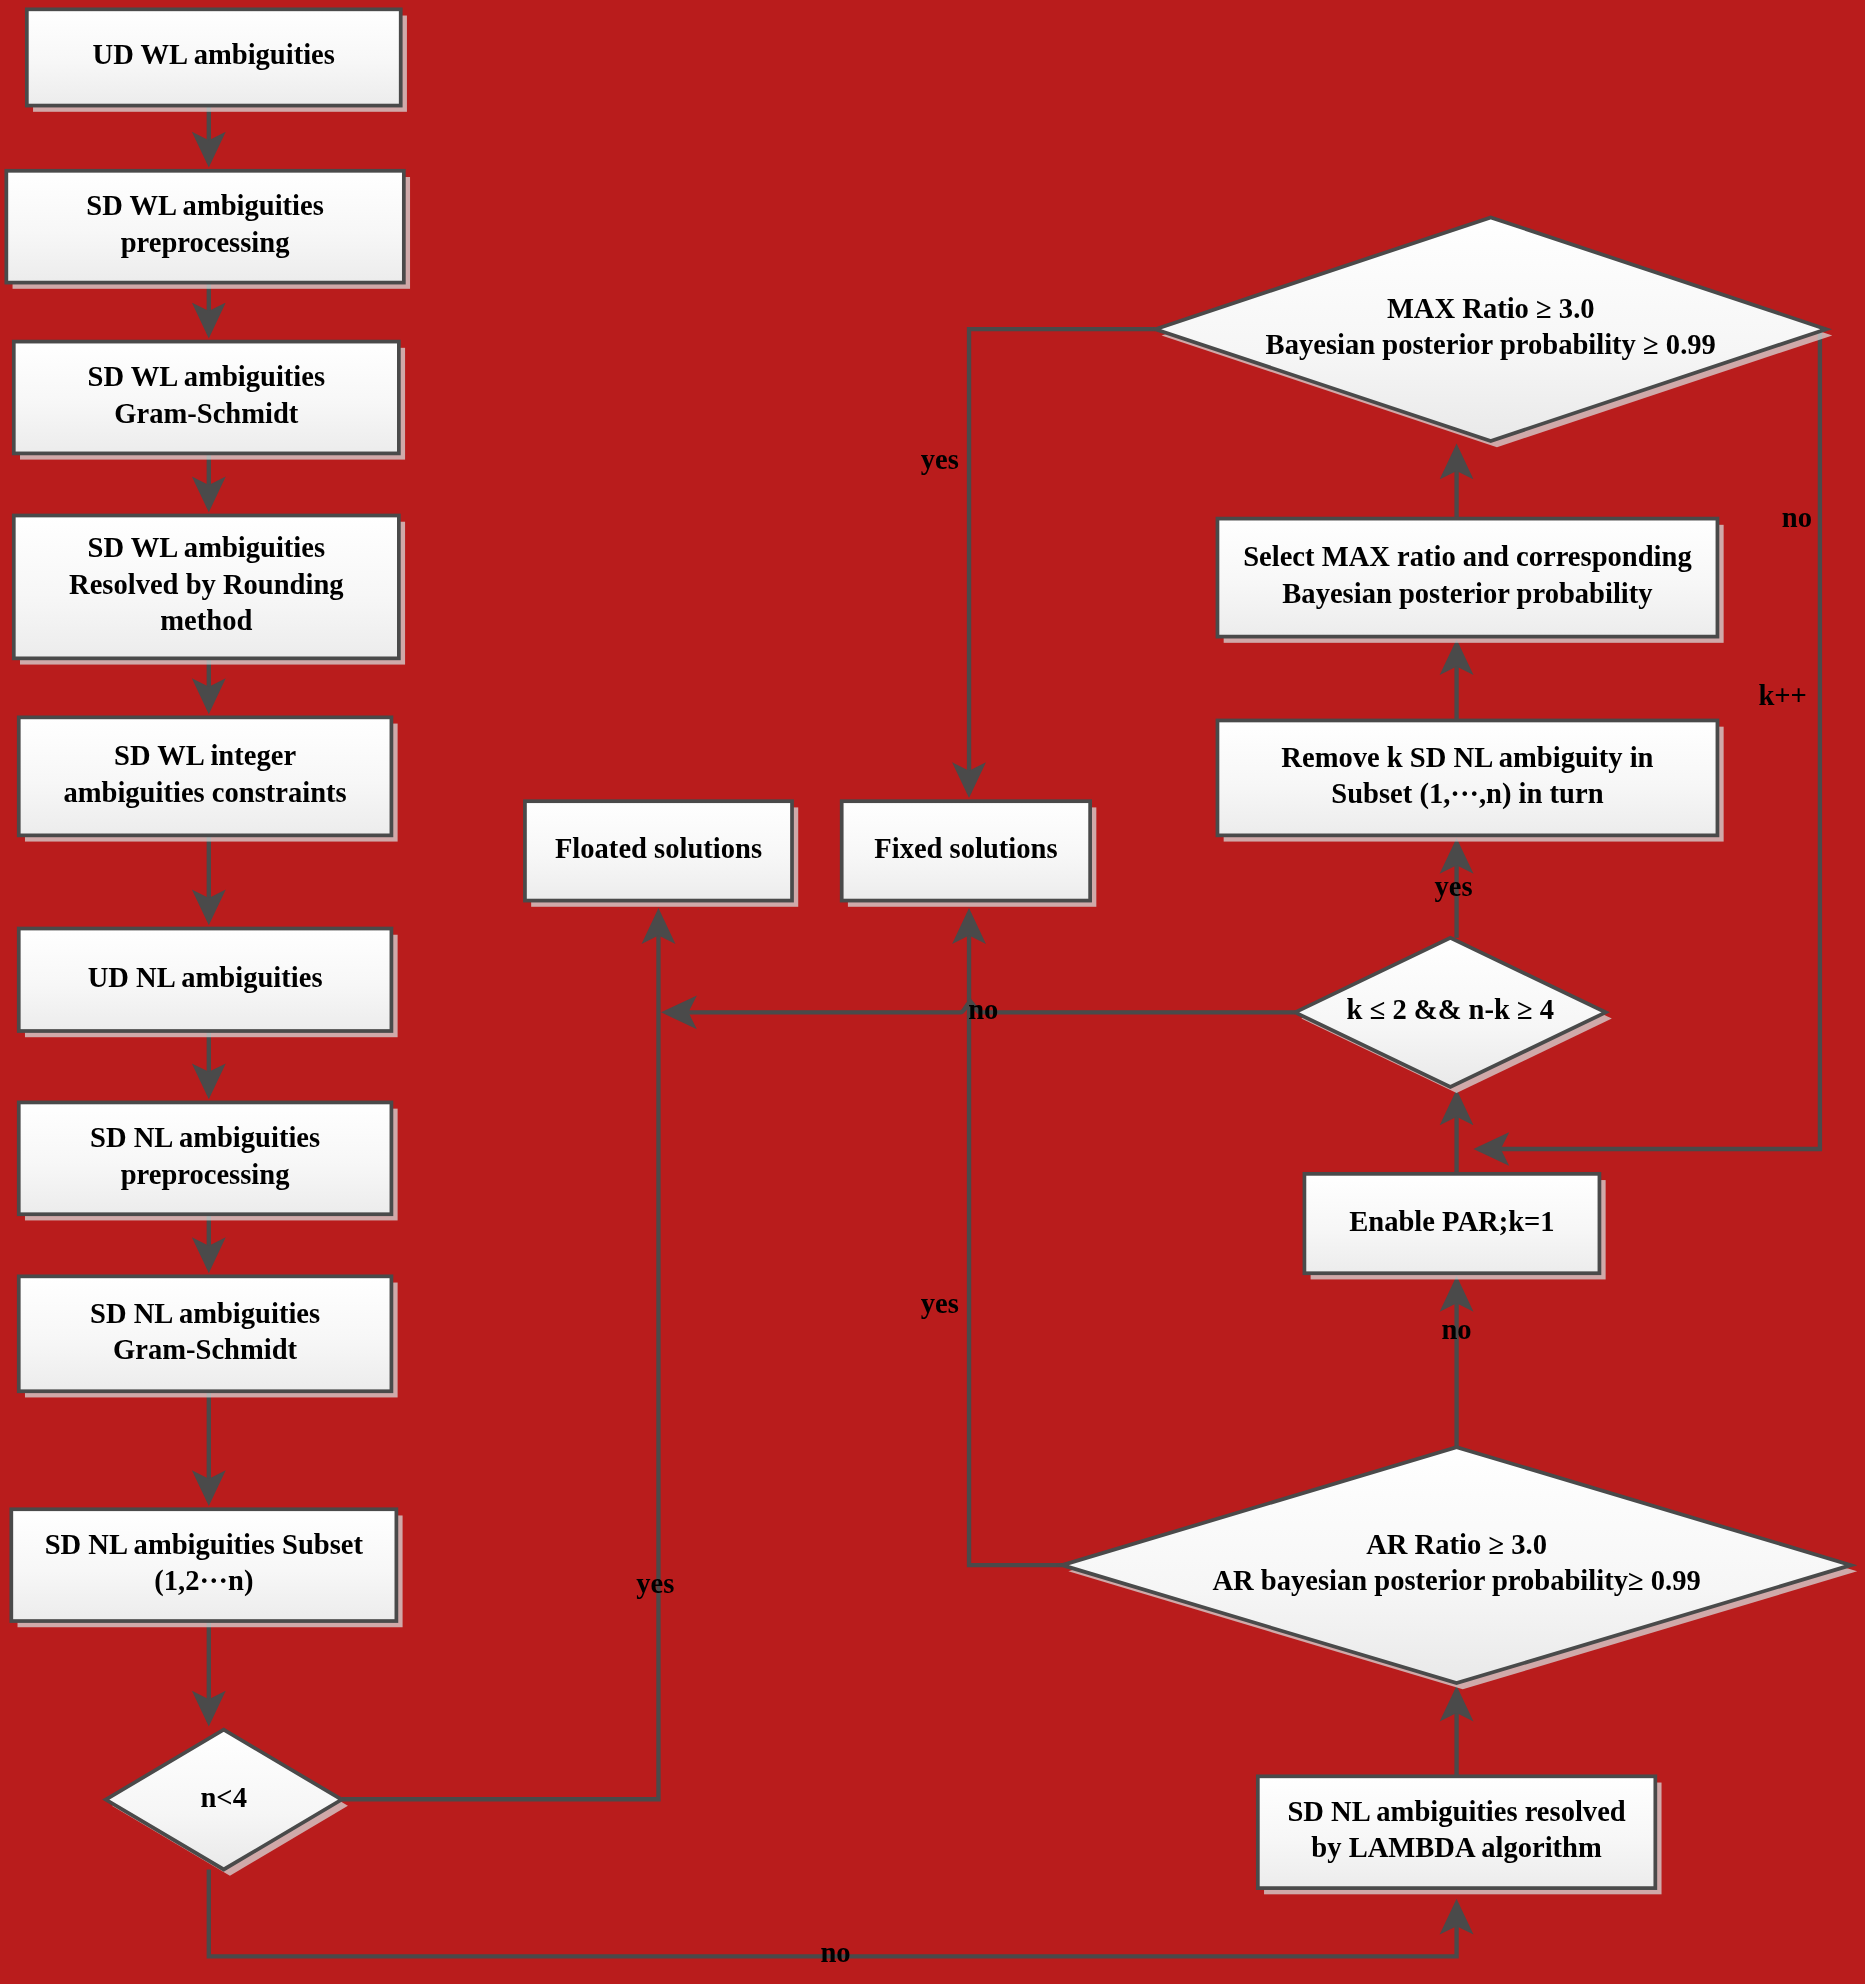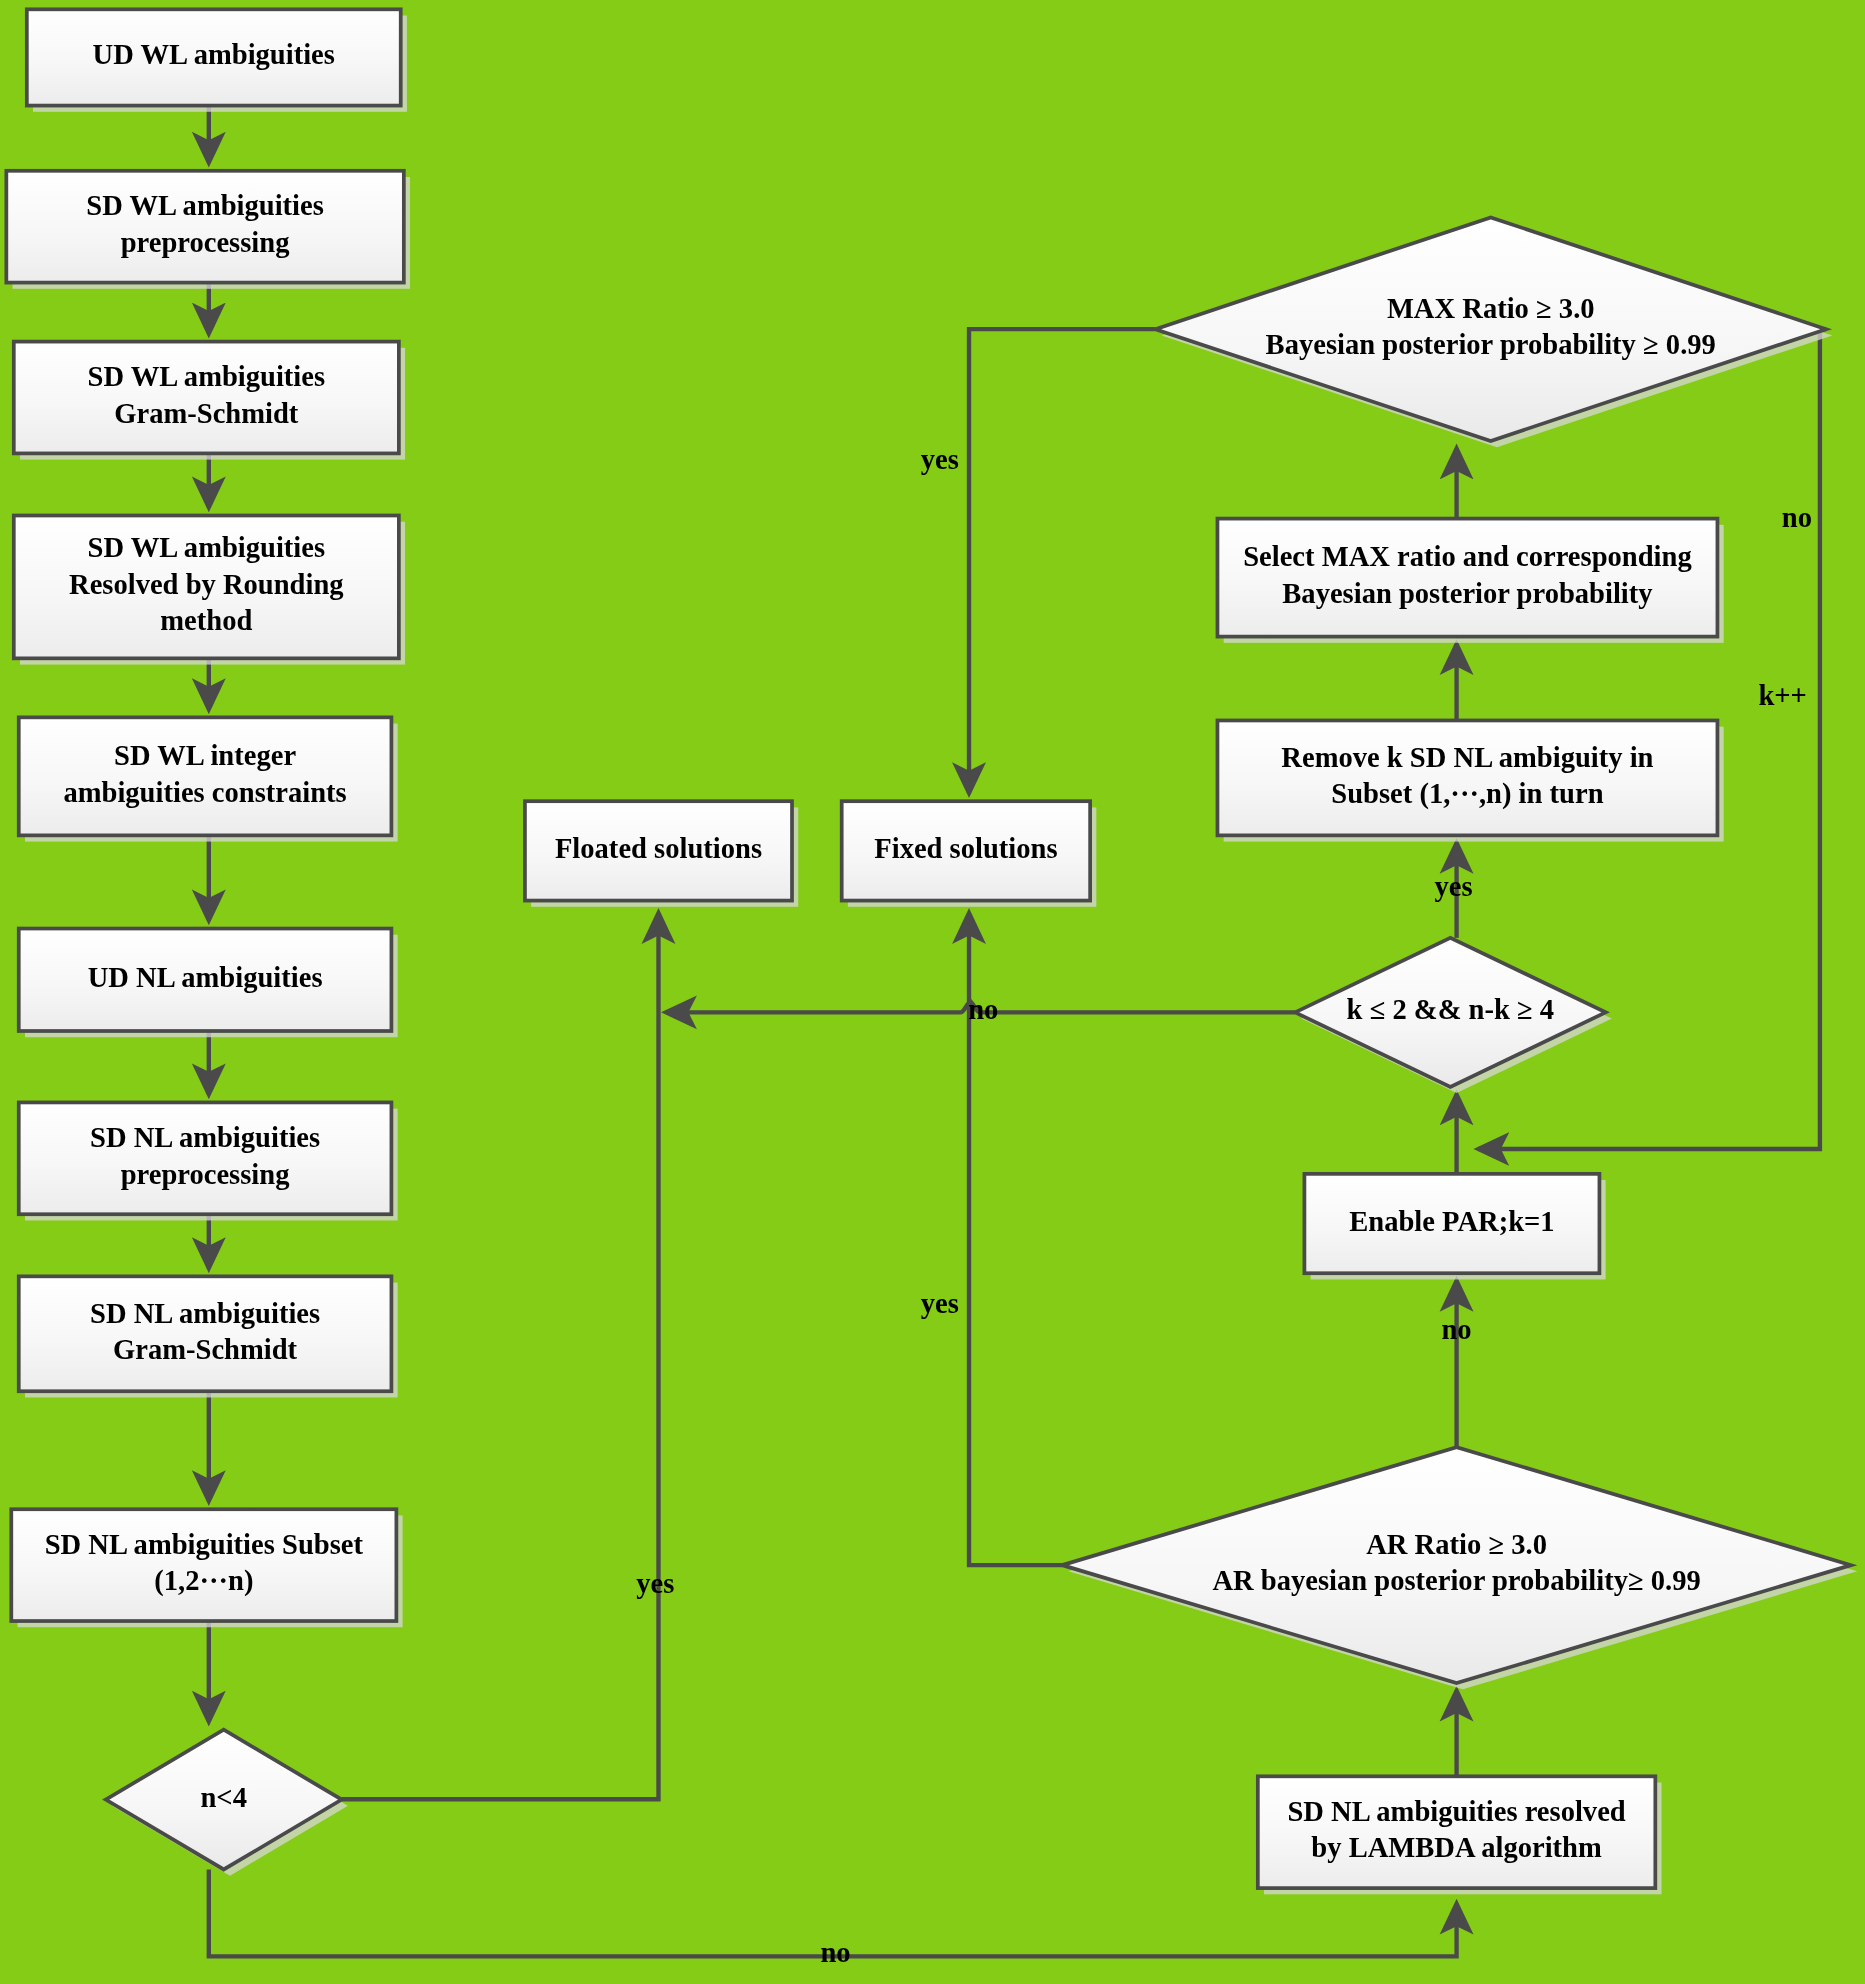--- a/index.html
+++ b/index.html
@@ -1,17 +1,17 @@
 <!DOCTYPE html>
 <html style="font-size:10px"><head>
 <meta charset="utf-8">
 <style>
   html,body{margin:0;padding:0;background:#ffffff;}
   body{font-family:"Liberation Serif",serif;}
-  #wrap{position:relative;width:1866px;height:1985px;background:#84cc16;overflow:hidden;}
+  #wrap{position:relative;width:1866px;height:1985px;background:#b91c1c;overflow:hidden;}
   svg{display:block;}
   .nodeText{font-family:"Liberation Serif",serif;font-weight:bold;fill:#000;text-anchor:middle;dominant-baseline:middle;}
   .edgeLabel{font-family:"Liberation Serif",serif;font-weight:bold;fill:#000;text-anchor:middle;dominant-baseline:middle;}
 </style>
 </head>
 <body>
 
 <div id="wrap">
 <svg id="chart" width="1866" height="1985" viewBox="0 0 3004 3196">
   <defs>

